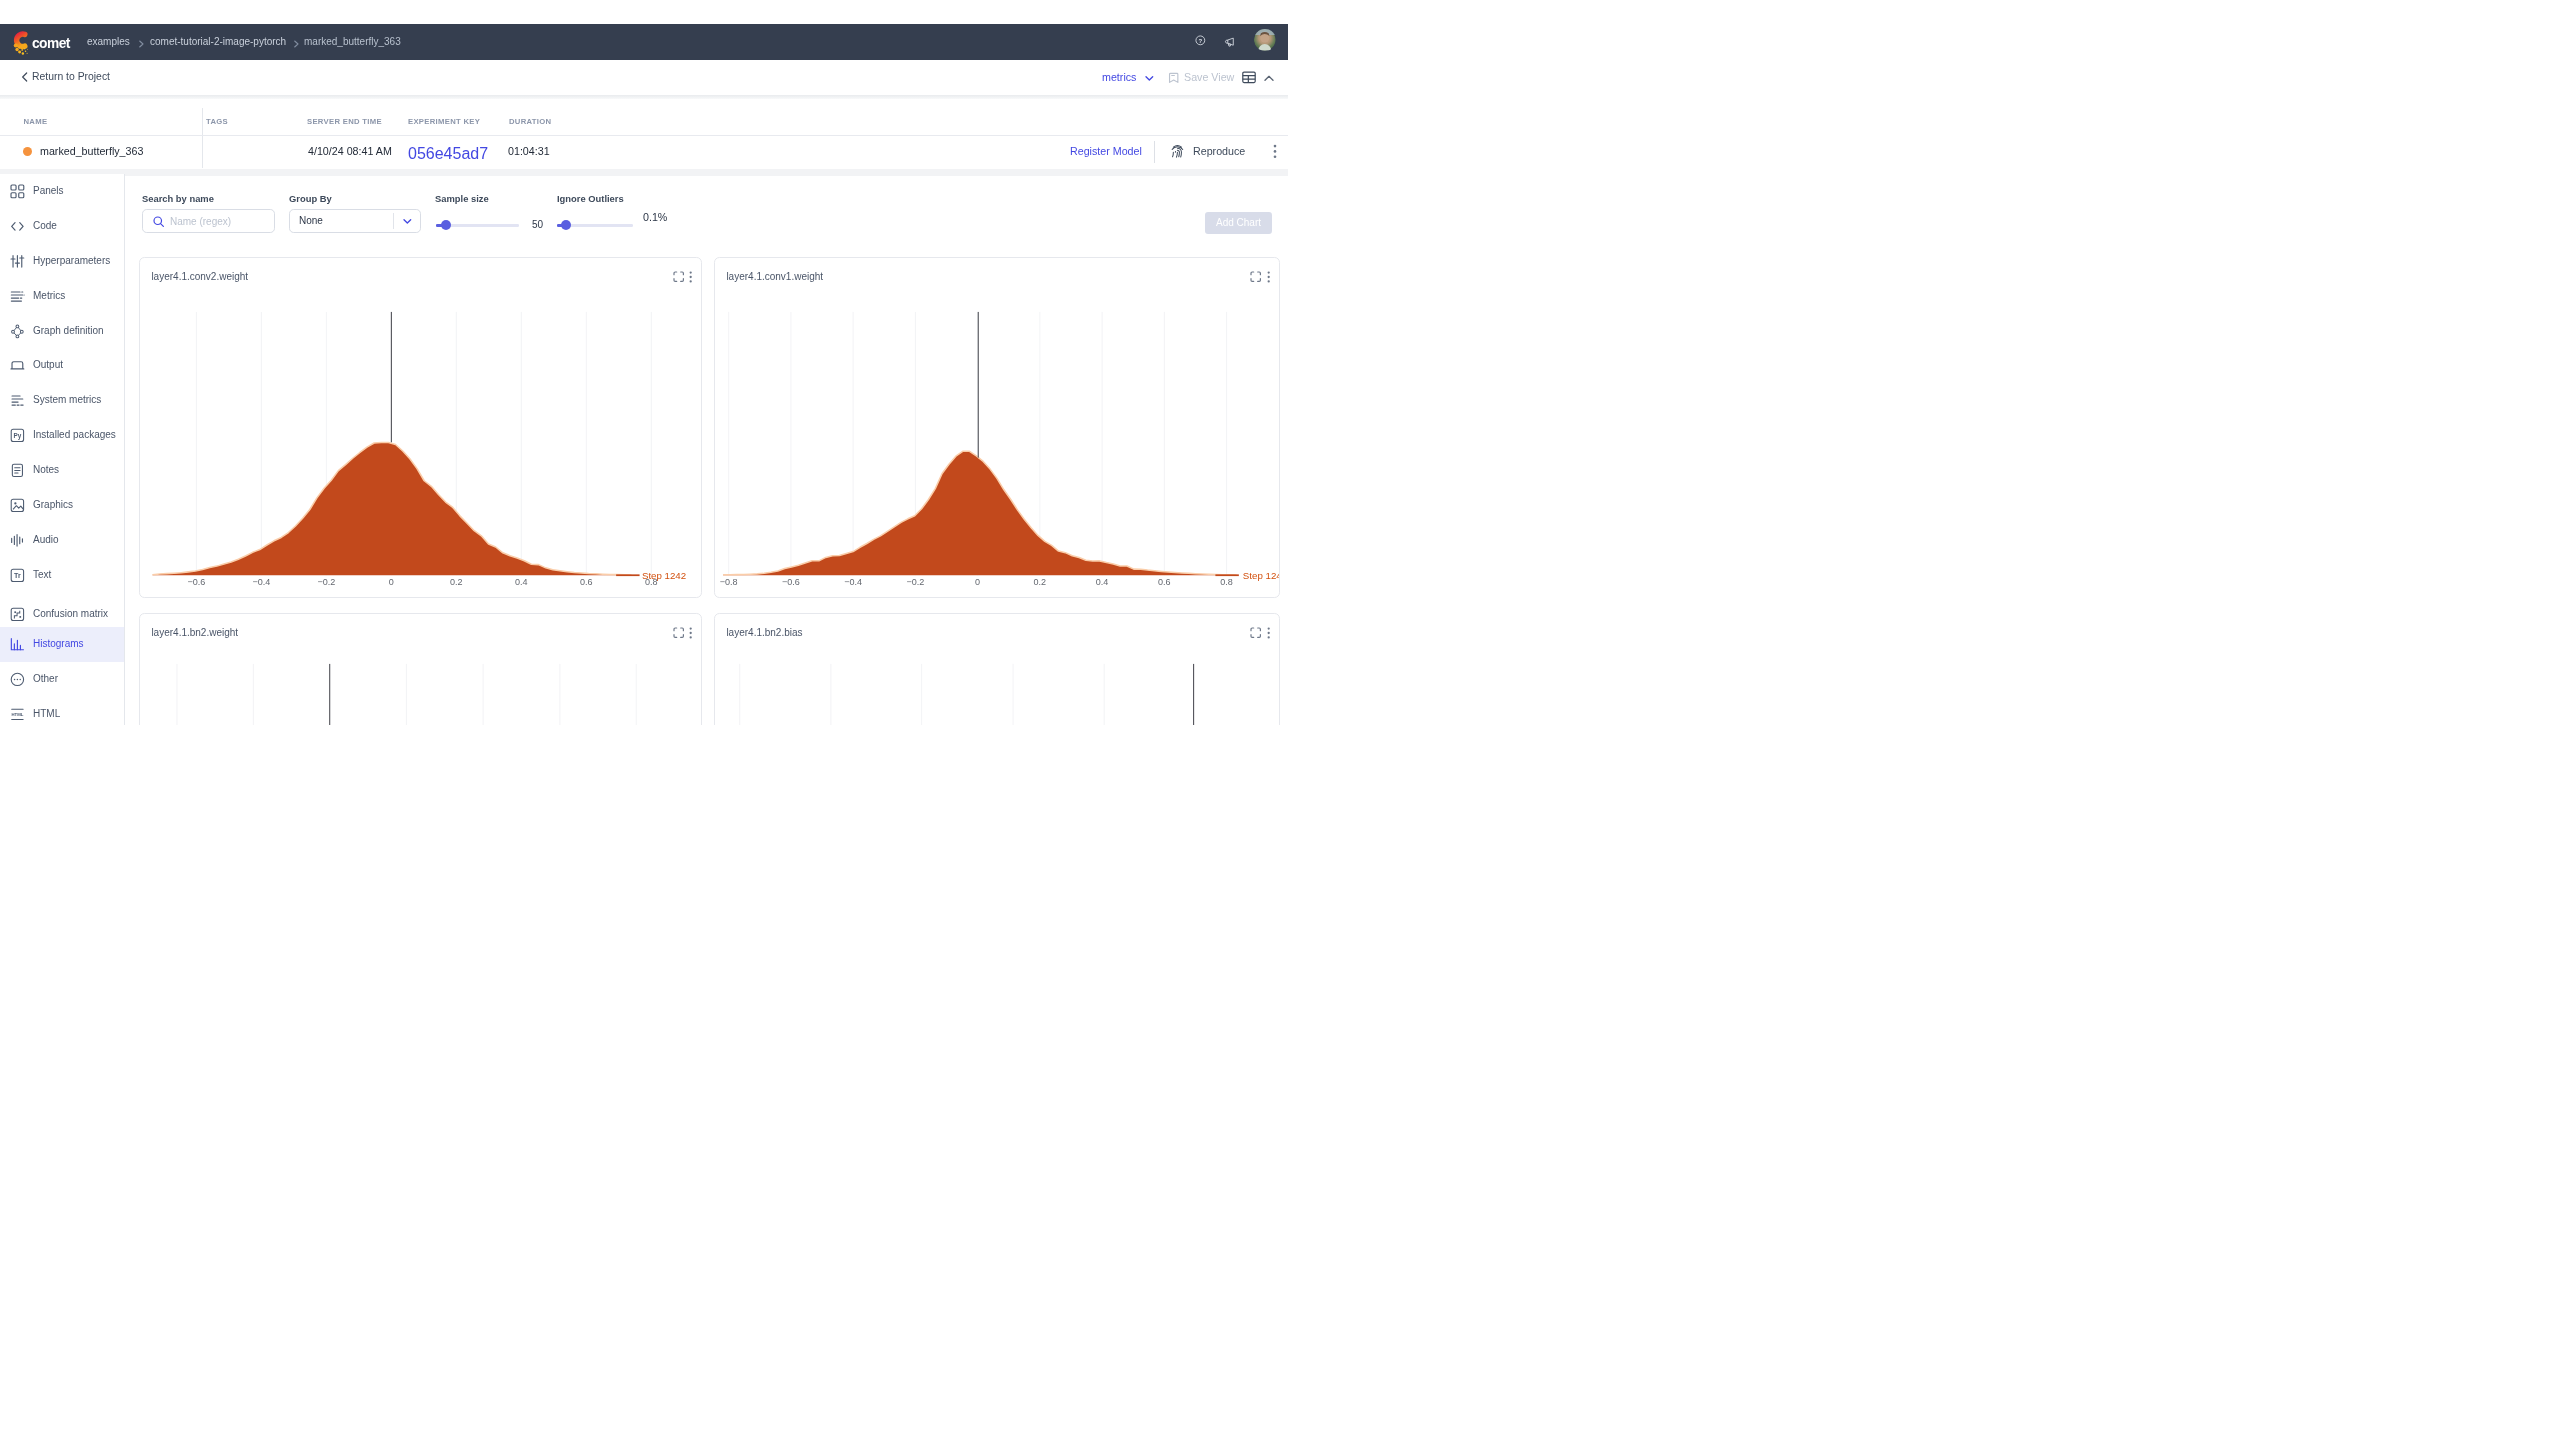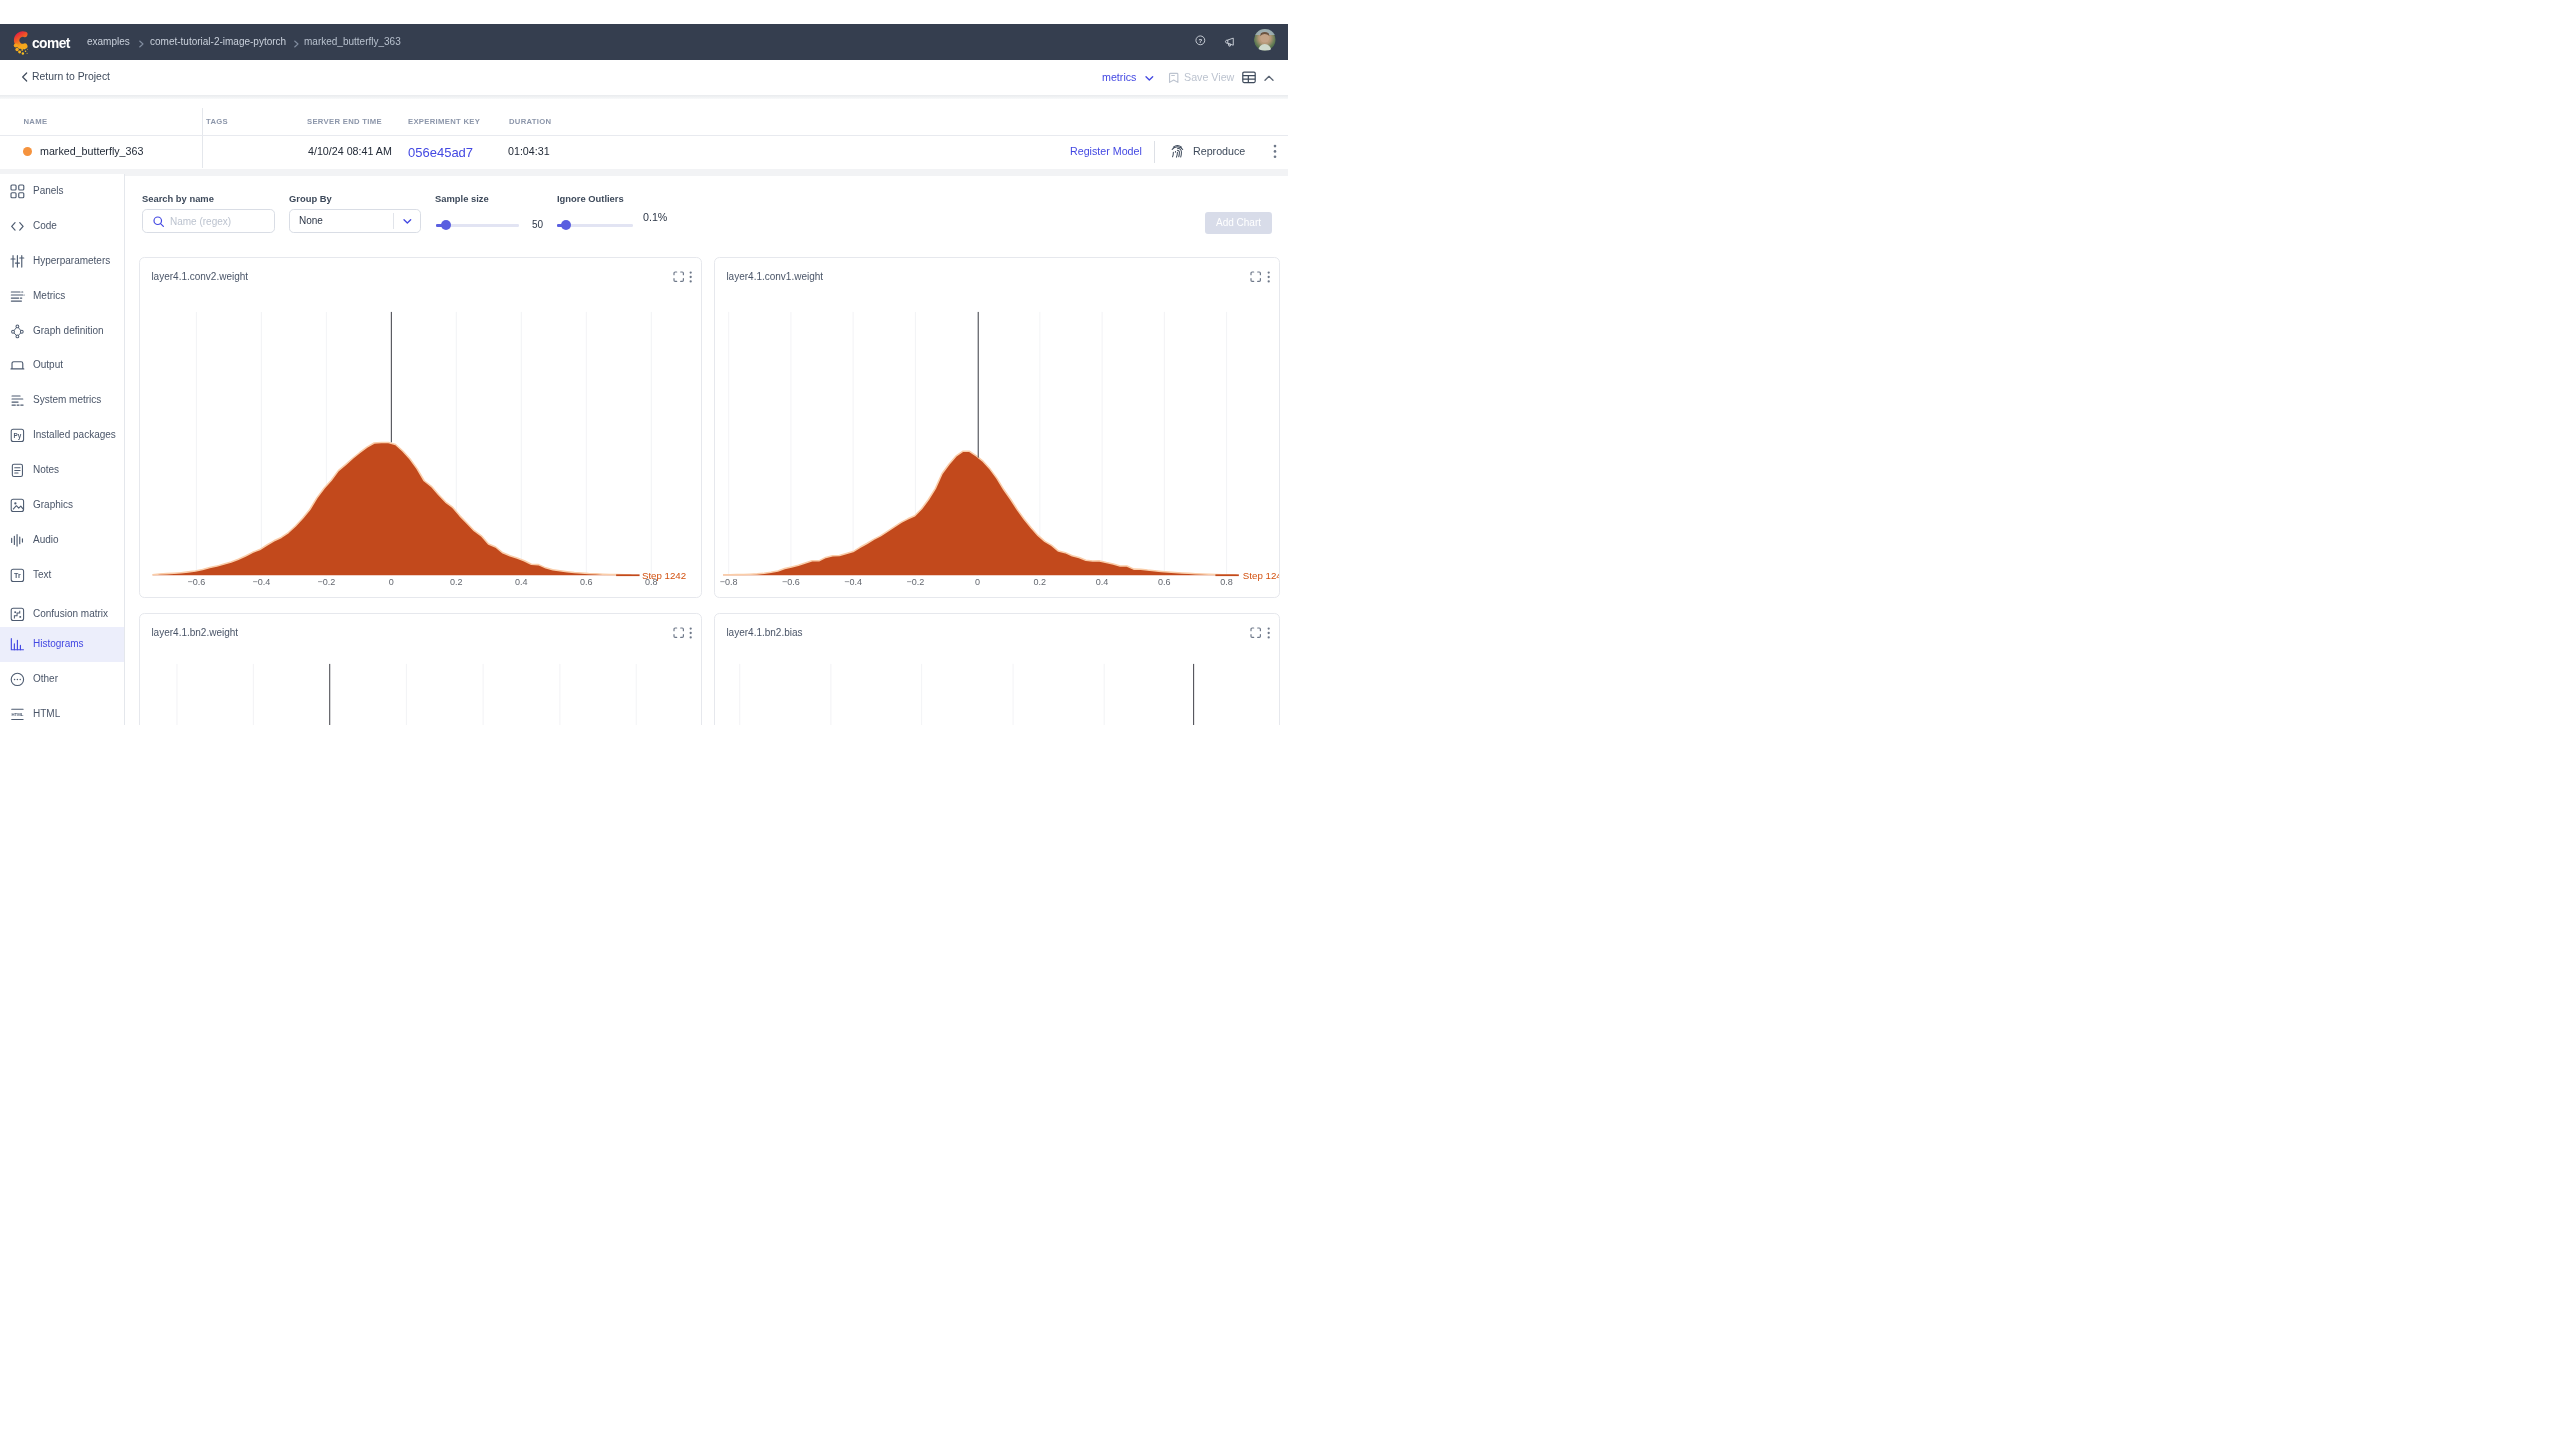--- a/index.html
+++ b/index.html
@@ -119,21 +119,21 @@
   <div class="lbl" style="left:307px;">SERVER END TIME</div>
   <div class="lbl" style="left:408px;">EXPERIMENT KEY</div>
   <div class="lbl" style="left:509px;">DURATION</div>
 </div>
 <div id="coldiv"></div>
 <div id="rowline"></div>
 <div id="trow">
   <div class="abs" style="left:23px;top:123px;width:9.4px;height:9.4px;border-radius:50%;background:#F5933E;"></div>
   <div class="abs" style="left:40px;top:121px;font-size:10.7px;color:#232B38;">marked_butterfly_363</div>
   <div class="abs" style="left:308px;top:121px;font-size:10.7px;color:#232B38;">4/10/24 08:41 AM</div>
-  <div class="abs" style="left:408px;top:121px;font-size:13px;color:#4348E2;">056e45ad7</div>
+  <div class="abs" style="left:408px;top:121px;font-size:16px;color:#4348E2;">056e45ad7</div>
   <div class="abs" style="left:508px;top:121px;font-size:10.7px;color:#232B38;">01:04:31</div>
   <div class="abs" style="left:1070px;top:121px;font-size:10.7px;color:#4348E2;">Register Model</div>
   <div class="abs" style="left:1154px;top:117px;width:0.7px;height:22px;background:#DDE0E6;"></div>
   <div class="abs" style="left:1170px;top:120px;"><svg class="" width="14.8" height="14.8" viewBox="0 0 22 22" fill="none">
           <path d="M5.0 4.6 a10 10 0 0 1 12.1 0" stroke="#3E4A5B" stroke-width="1.5" fill="none" stroke-linecap="round"></path>
 <path d="M3.2 8.3 a9.5 9.5 0 0 1 15.7 0 " stroke="#3E4A5B" stroke-width="1.5" fill="none" stroke-linecap="round"></path>
 <path d="M11 6.3 a6 6 0 0 1 6 6 c0 2.5-.4 4.9-1.1 7" stroke="#3E4A5B" stroke-width="1.5" fill="none" stroke-linecap="round"></path>
 <path d="M11 9.4 a3 3 0 0 1 3 3 c0 2.3-.3 4.5-1 6.6" stroke="#3E4A5B" stroke-width="1.5" fill="none" stroke-linecap="round"></path>
 <path d="M11 12.4 c0 2.6-.5 5-1.4 7.2" stroke="#3E4A5B" stroke-width="1.5" fill="none" stroke-linecap="round"></path>
 <path d="M8 12.4 a3 3 0 0 1 .3-1.3 M5 12.4 c0 2.9-.4 5-1.2 6.6" stroke="#3E4A5B" stroke-width="1.5" fill="none" stroke-linecap="round"></path>

